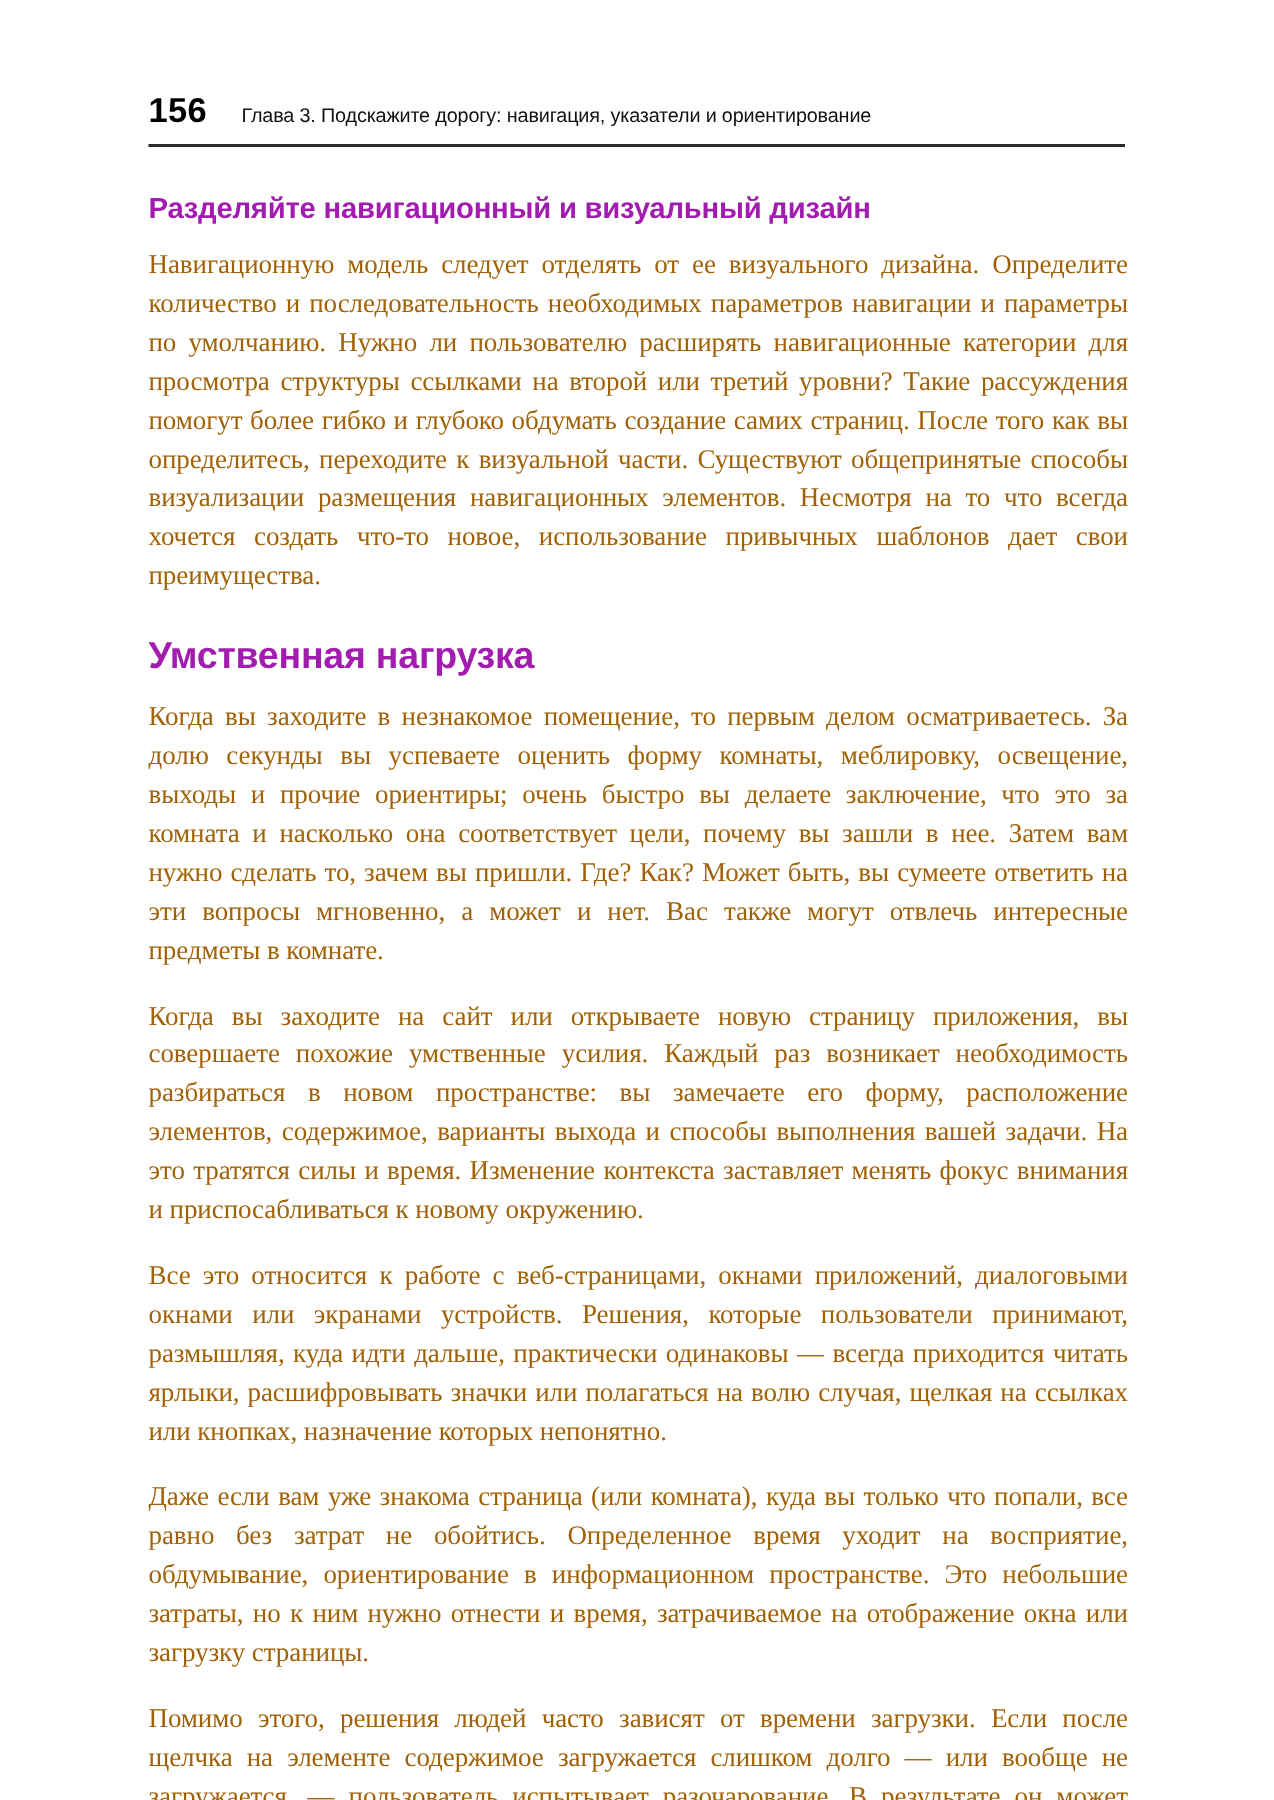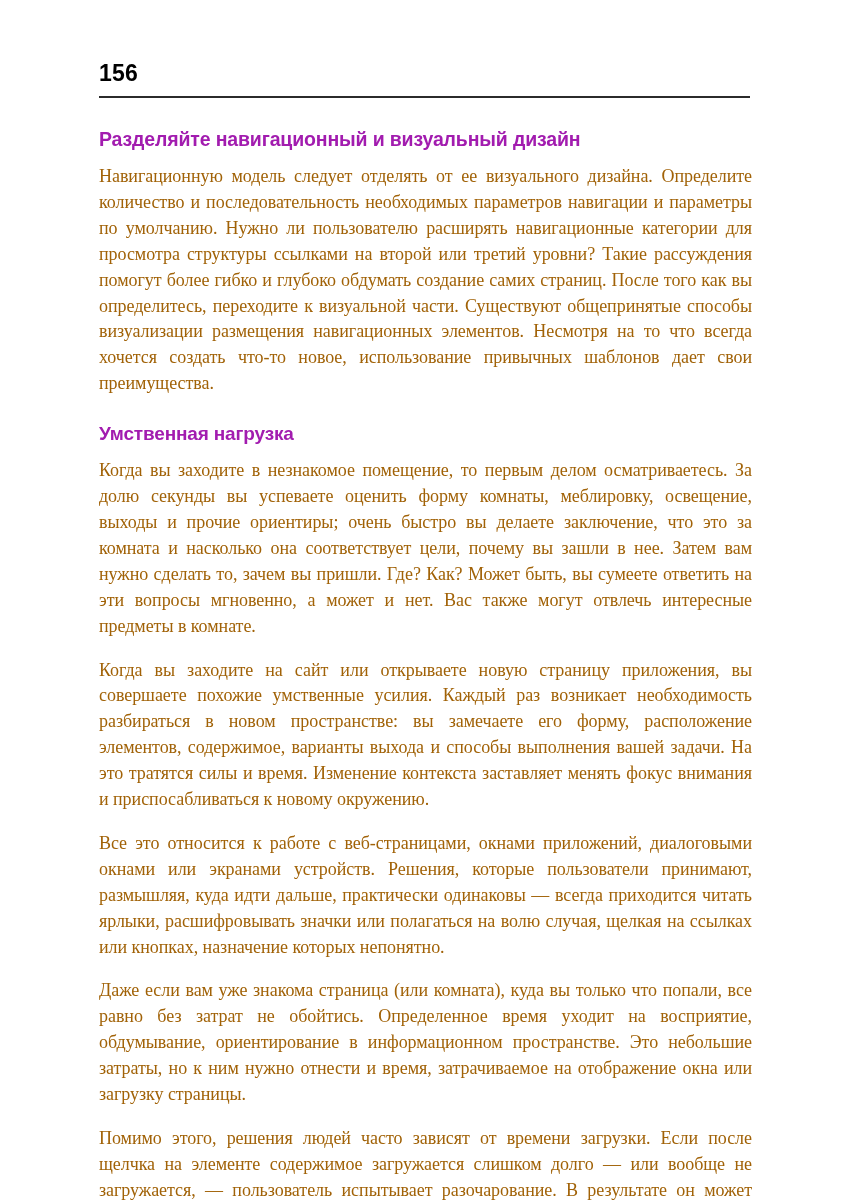--- a/index.html
+++ b/index.html
@@ -62,21 +62,21 @@
   h2.section {
     font-family: "Liberation Sans", sans-serif;
     font-weight: bold;
     font-size: 19.5px;
     color: #a21caf;
     margin: 0 0 13px 0;
     letter-spacing: -0.15px;
   }
   h2.section.second {
     margin-top: 26px;
-    font-size: 19px;
+    font-size: 25px;
   }
   p.body {
     font-family: "Liberation Serif", serif;
     font-size: 18px;
     line-height: 25.9px;
     color: #a16207;
     margin: 0 0 18px 0;
     text-align: justify;
     text-justify: inter-word;
     hyphens: manual;
@@ -84,20 +84,21 @@
   }
   p.body:last-child { margin-bottom: 0; }
 </style>
 </head>
 <body>
 
 <div class="page">
 
   <div class="header">
     <span class="page-number">156</span>
+    <span class="chapter-title">Глава 3. Подскажите дорогу: навигация, указатели и ориентирование</span>
   </div>
   <div class="header-rule"></div>
 
   <div class="content">
 
     <h2 class="section">Разделяйте навигационный и визуальный дизайн</h2>
     <p class="body">Навигационную модель следует отделять от ее визуального дизайна. Определите количество и последовательность необходимых параметров навигации и параметры по умолчанию. Нужно ли пользователю расширять навигационные категории для просмотра структуры ссылками на второй или третий уровни? Такие рассуждения помогут более гибко и глубоко обдумать создание самих страниц. После того как вы определитесь, переходите к визуальной части. Существуют общепринятые способы визуализации размещения навигационных элементов. Несмотря на то что всегда хочется создать что-то новое, использование привычных шаблонов дает свои преимущества.</p>
 
     <h2 class="section second">Умственная нагрузка</h2>
     <p class="body">Когда вы заходите в незнакомое помещение, то первым делом осматриваетесь. За долю секунды вы успеваете оценить форму комнаты, меблировку, освещение, выходы и прочие ориентиры; очень быстро вы делаете заключение, что это за комната и насколько она соответствует цели, почему вы зашли в нее. Затем вам нужно сделать то, зачем вы пришли. Где? Как? Может быть, вы сумеете ответить на эти вопросы мгновенно, а может и нет. Вас также могут отвлечь интересные предметы в комнате.</p>

